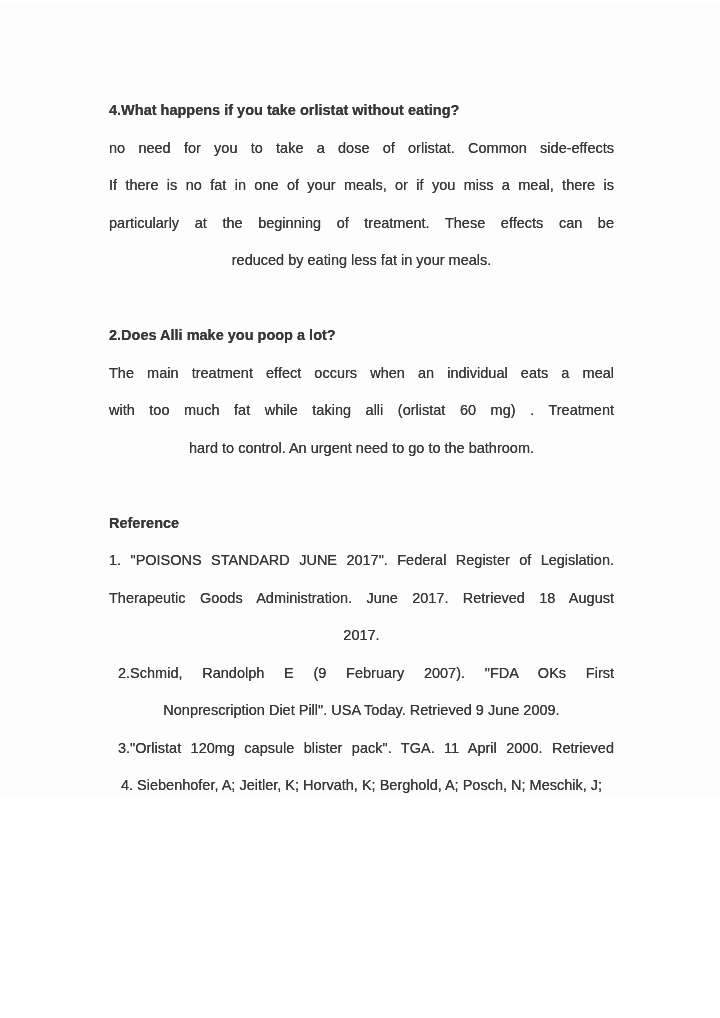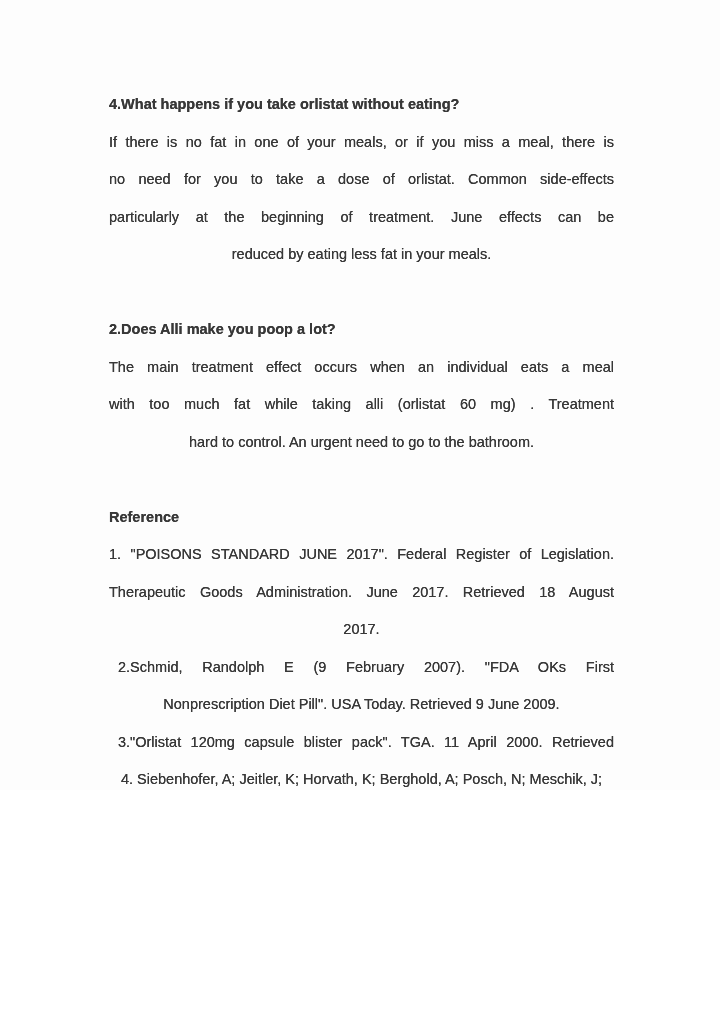--- a/index.html
+++ b/index.html
@@ -6,20 +6,21 @@
     margin: 0;
     padding: 0;
   }
   .canvas {
     position: relative;
     width: 720px;
     height: 790px;
     background: var(--page-bg, #fdfdfd);
     overflow: hidden;
     font-family: "Liberation Sans", sans-serif;
+    margin-top: 6px;
   }
   .content {
     position: absolute;
     left: 109px;
     top: 86px;
     width: 505px;
     font-size: 14.5px;
     color: var(--text-color, #383838);
     text-shadow: 0 0 0.5px currentColor;
   }
@@ -47,23 +48,23 @@
   .line.spacer {
     
   }
 </style>
 </head>
 <body>
 
 <div class="canvas">
   <div class="content">
       <div class="line heading">4.What happens if you take orlistat without eating?</div>
+      <div class="line just">no need for you to take a dose of orlistat. Common side-effects</div>
       <div class="line just">If there is no fat in one of your meals, or if you miss a meal, there is</div>
-      <div class="line just">no need for you to take a dose of orlistat. Common side-effects</div>
-      <div class="line just">particularly at the beginning of treatment. June effects can be</div>
+      <div class="line just">particularly at the beginning of treatment. These effects can be</div>
       <div class="line last">reduced by eating less fat in your meals.</div>
       <div class="line spacer"></div>
       <div class="line heading">2.Does Alli make you poop a lot?</div>
       <div class="line just">The main treatment effect occurs when an individual eats a meal</div>
       <div class="line just">with too much fat while taking alli (orlistat 60 mg) . Treatment</div>
       <div class="line last">hard to control. An urgent need to go to the bathroom.</div>
       <div class="line spacer"></div>
       <div class="line heading">Reference</div>
       <div class="line just">1. "POISONS STANDARD JUNE 2017". Federal Register of Legislation.</div>
       <div class="line just">Therapeutic Goods Administration. June 2017. Retrieved 18 August</div>

